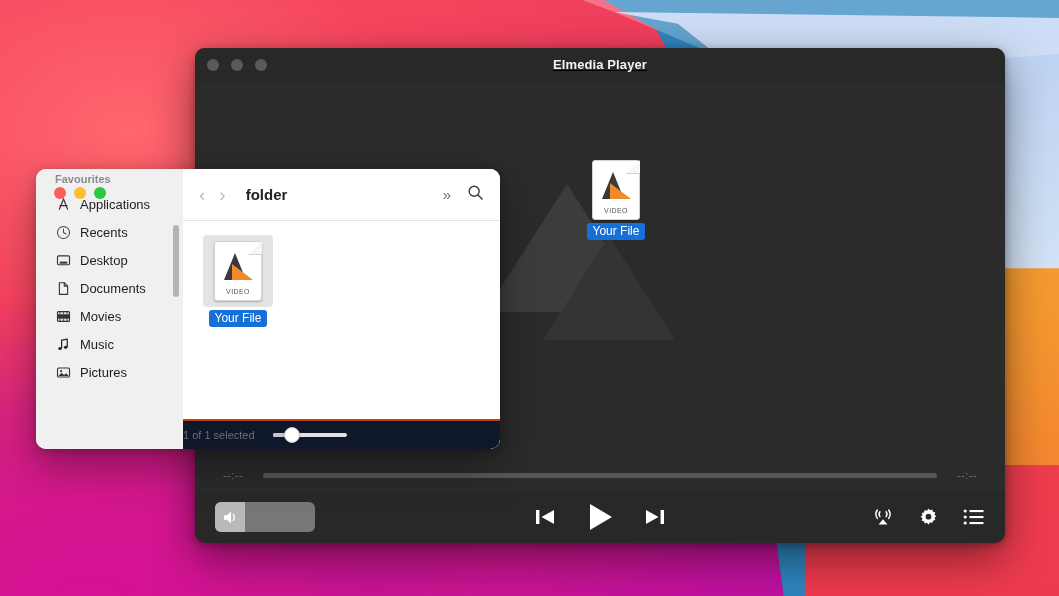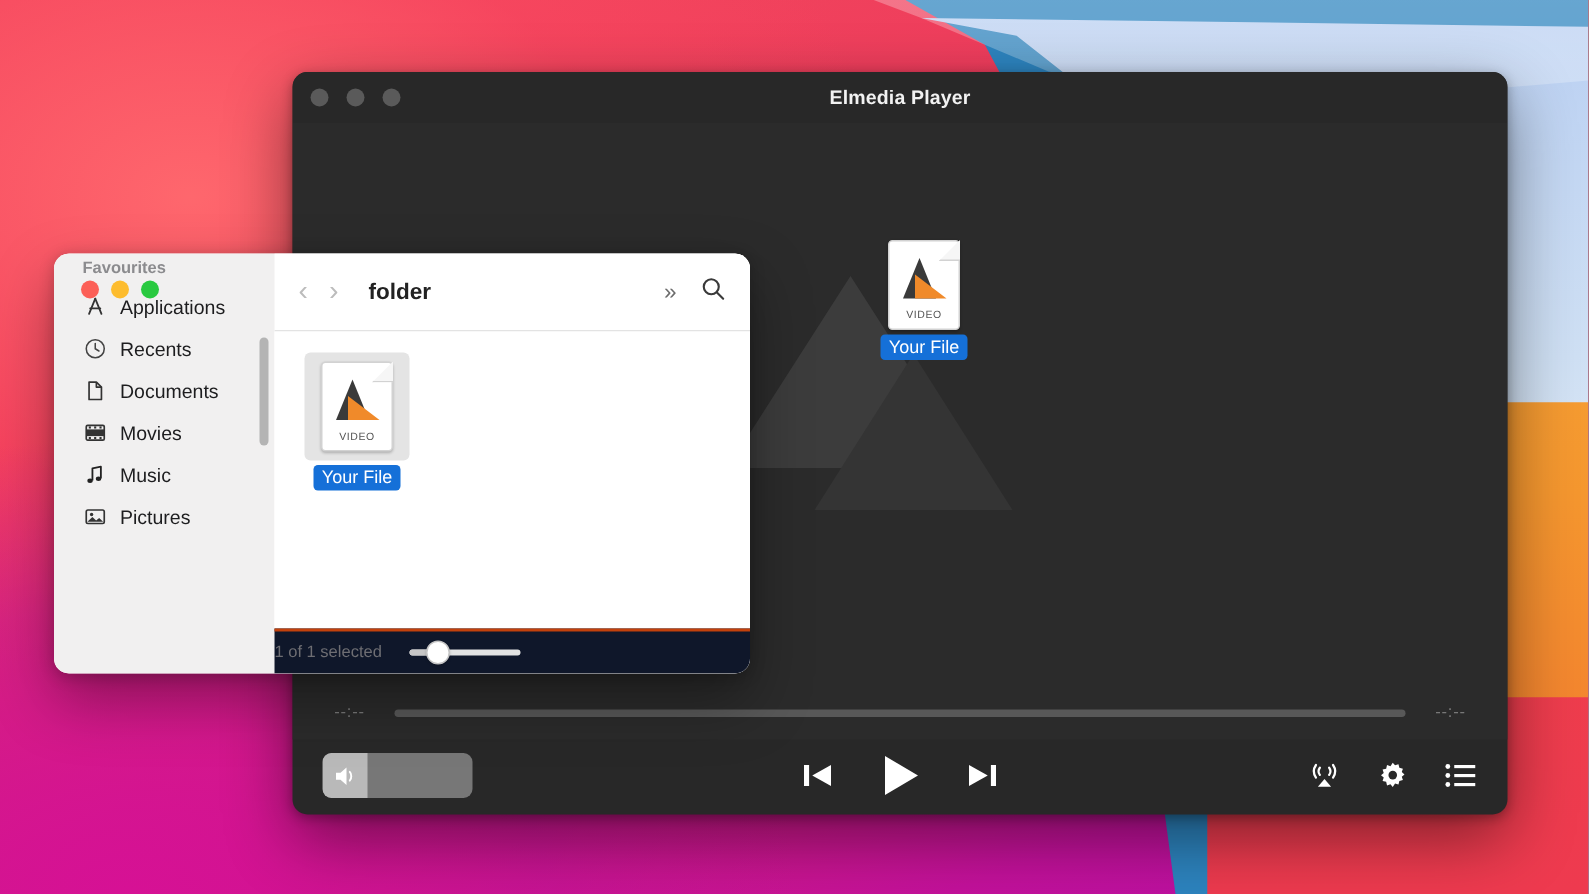--- a/index.html
+++ b/index.html
@@ -54,20 +54,21 @@
 
   
   #player-window {
     position: absolute;
     left: 195px; top: 48px;
     width: 810px; height: 495px;
     background: #282828;
     border-radius: 10px;
     box-shadow: 0 16px 44px rgba(0,0,0,0.45), 0 2px 8px rgba(0,0,0,0.3);
     overflow: hidden;
+    text-decoration: underline;
   }
   #player-titlebar {
     position: relative;
     height: 34px;
     background: #282828;
   }
   .pl-lights { position: absolute; left: 12px; top: 11px; display: flex; gap: 12px; }
   .pl-light { width: 12px; height: 12px; border-radius: 50%; background: #5a5a5a; }
   #player-title {
     text-align: center;
@@ -495,20 +496,29 @@
       <div class="sidebar-item">
         <span class="sidebar-icon">
           <svg width="15" height="15" viewBox="0 0 16 16">
               <circle cx="8" cy="8" r="6.4" fill="none" stroke="#444" stroke-width="1.1"></circle>
               <path d="M8 4.3V8l2.6 1.6" stroke="#444" stroke-width="1.1" fill="none" stroke-linecap="round"></path>
             </svg>
         </span>
         <span>Recents</span>
       </div>
 
+      <div class="sidebar-item">
+        <span class="sidebar-icon">
+          <svg width="15" height="15" viewBox="0 0 16 16">
+              <rect x="1.6" y="3" width="12.8" height="9.5" rx="1.2" fill="none" stroke="#333" stroke-width="1.2"></rect>
+              <rect x="4" y="9.2" width="8" height="2.2" fill="#333"></rect>
+            </svg>
+        </span>
+        <span>Desktop</span>
+      </div>
 
       <div class="sidebar-item">
         <span class="sidebar-icon">
           <svg width="15" height="15" viewBox="0 0 16 16">
               <path d="M3.6 1.8h5.2l3.6 3.6v8.8H3.6z" fill="none" stroke="#333" stroke-width="1.2" stroke-linejoin="round"></path>
               <path d="M8.8 1.8v3.6h3.6" fill="none" stroke="#333" stroke-width="1.2" stroke-linejoin="round"></path>
             </svg>
         </span>
         <span>Documents</span>
       </div>

